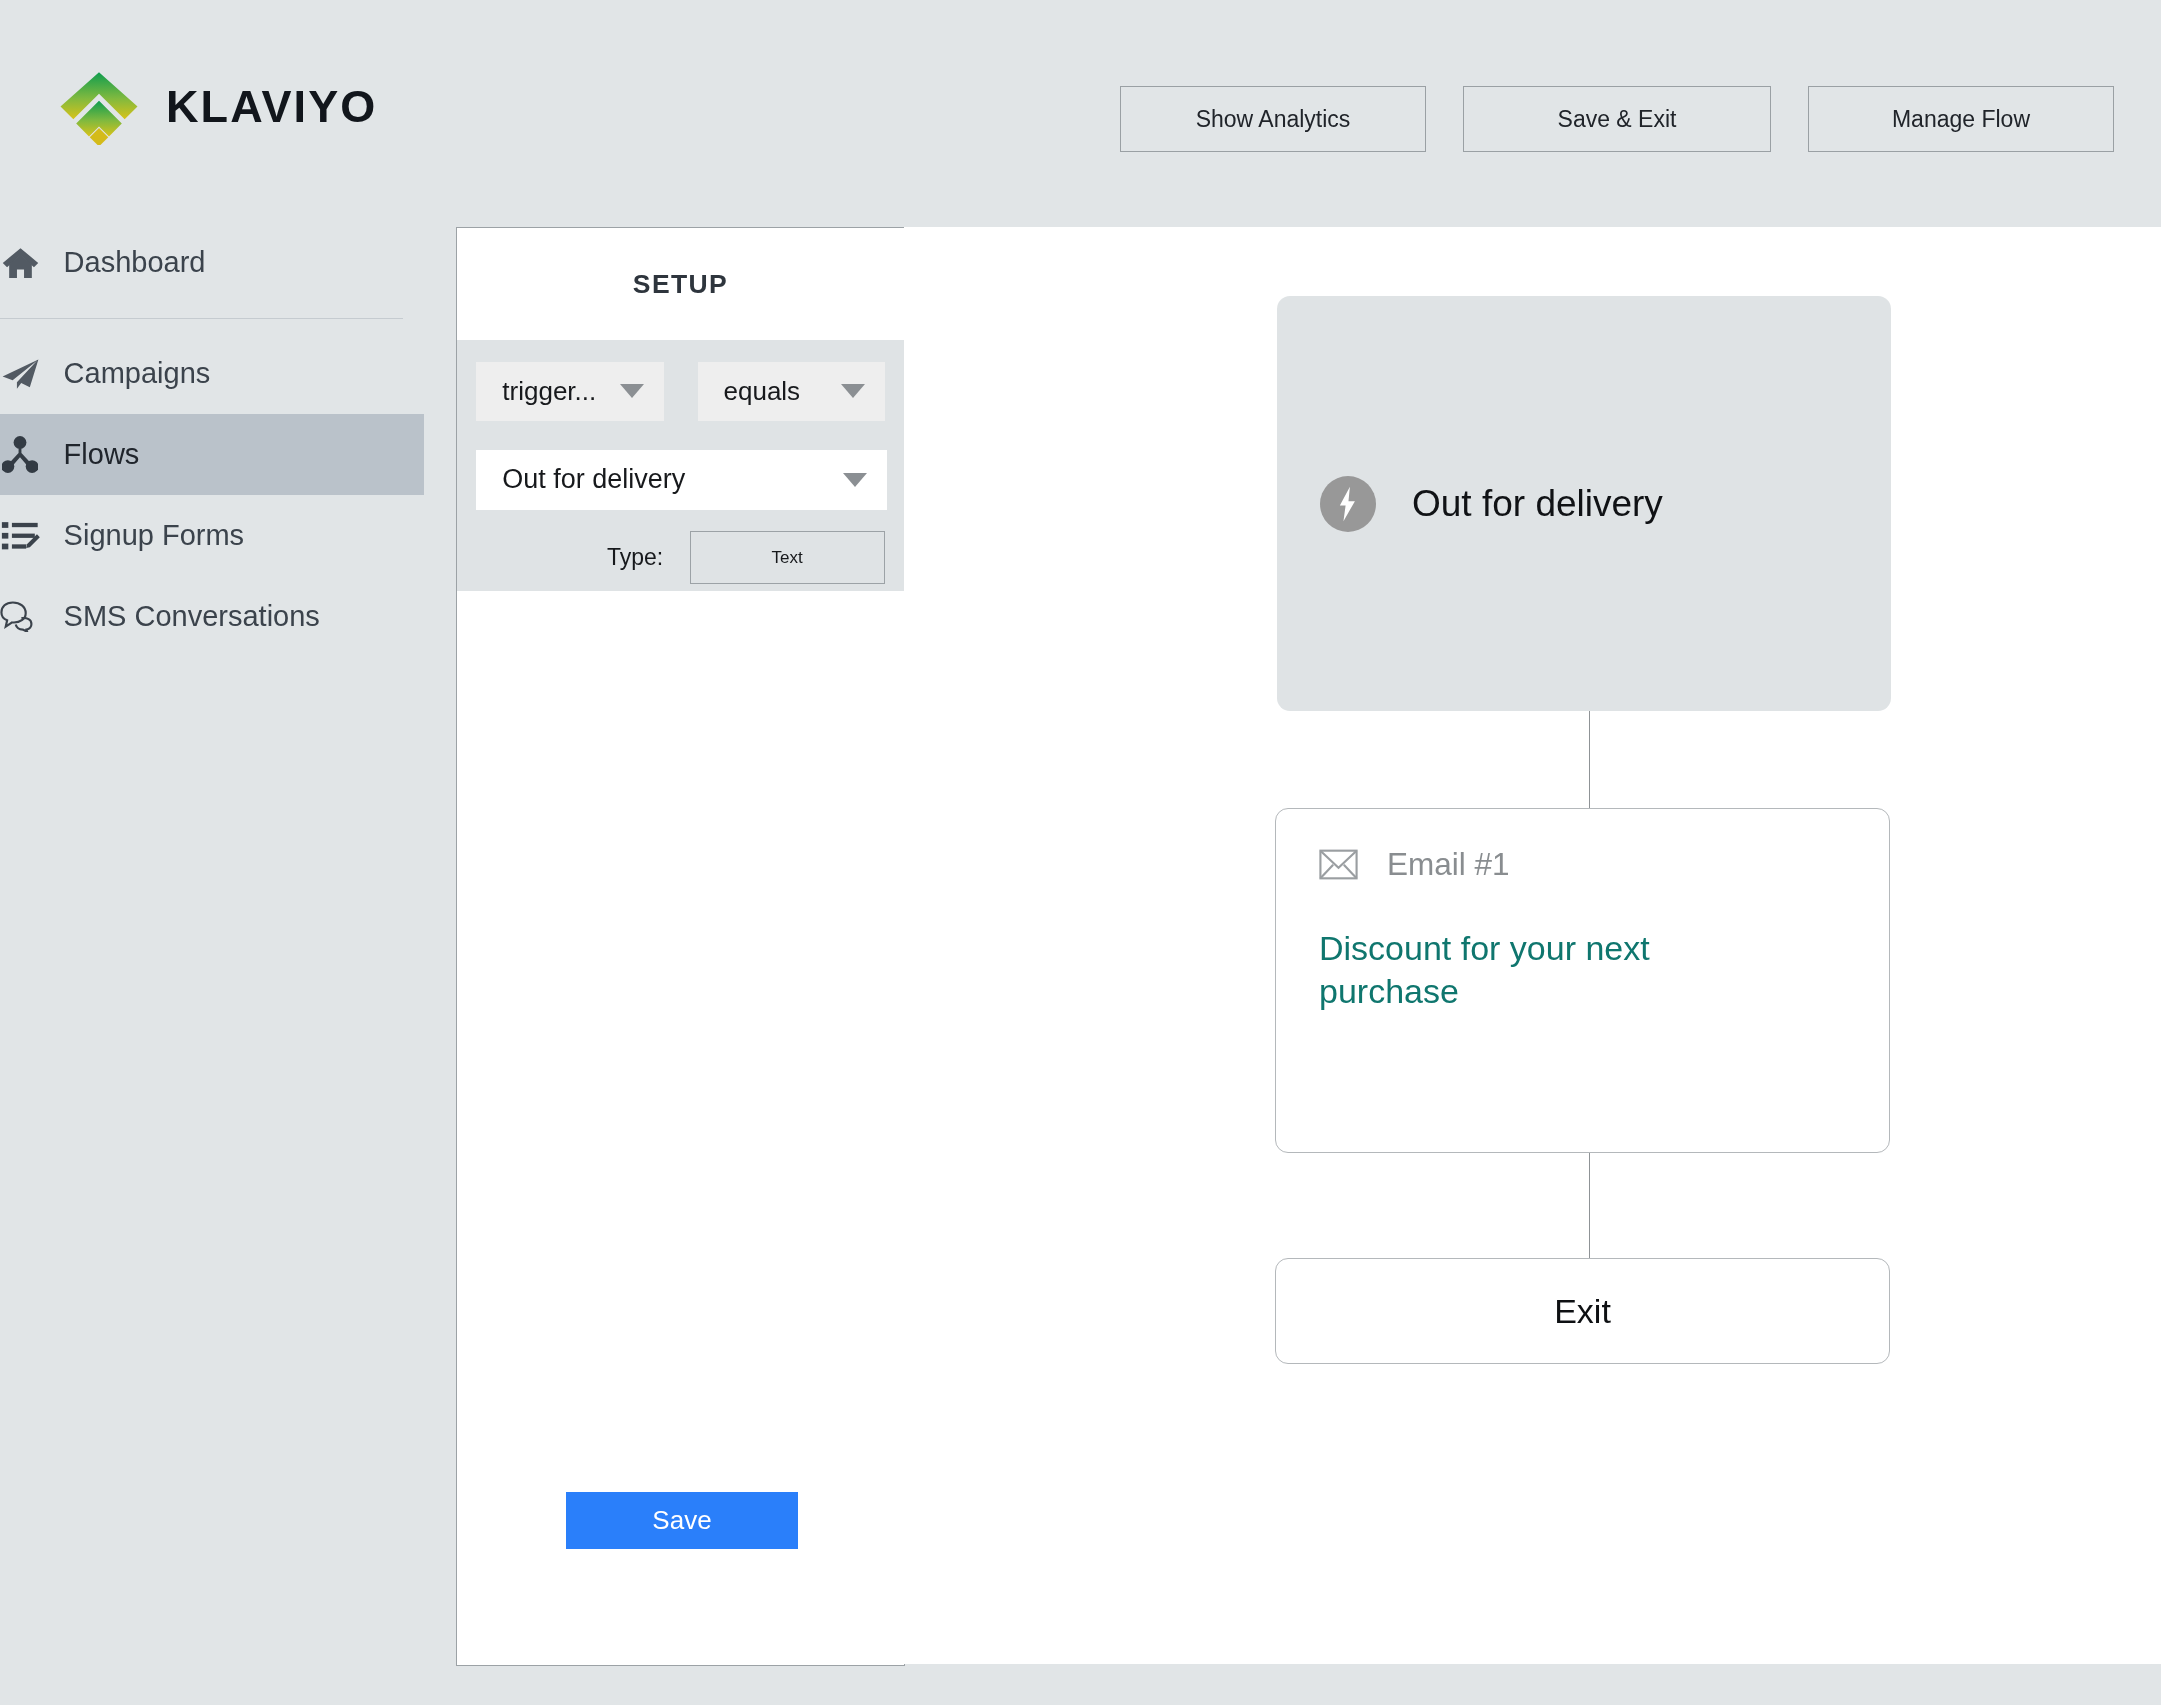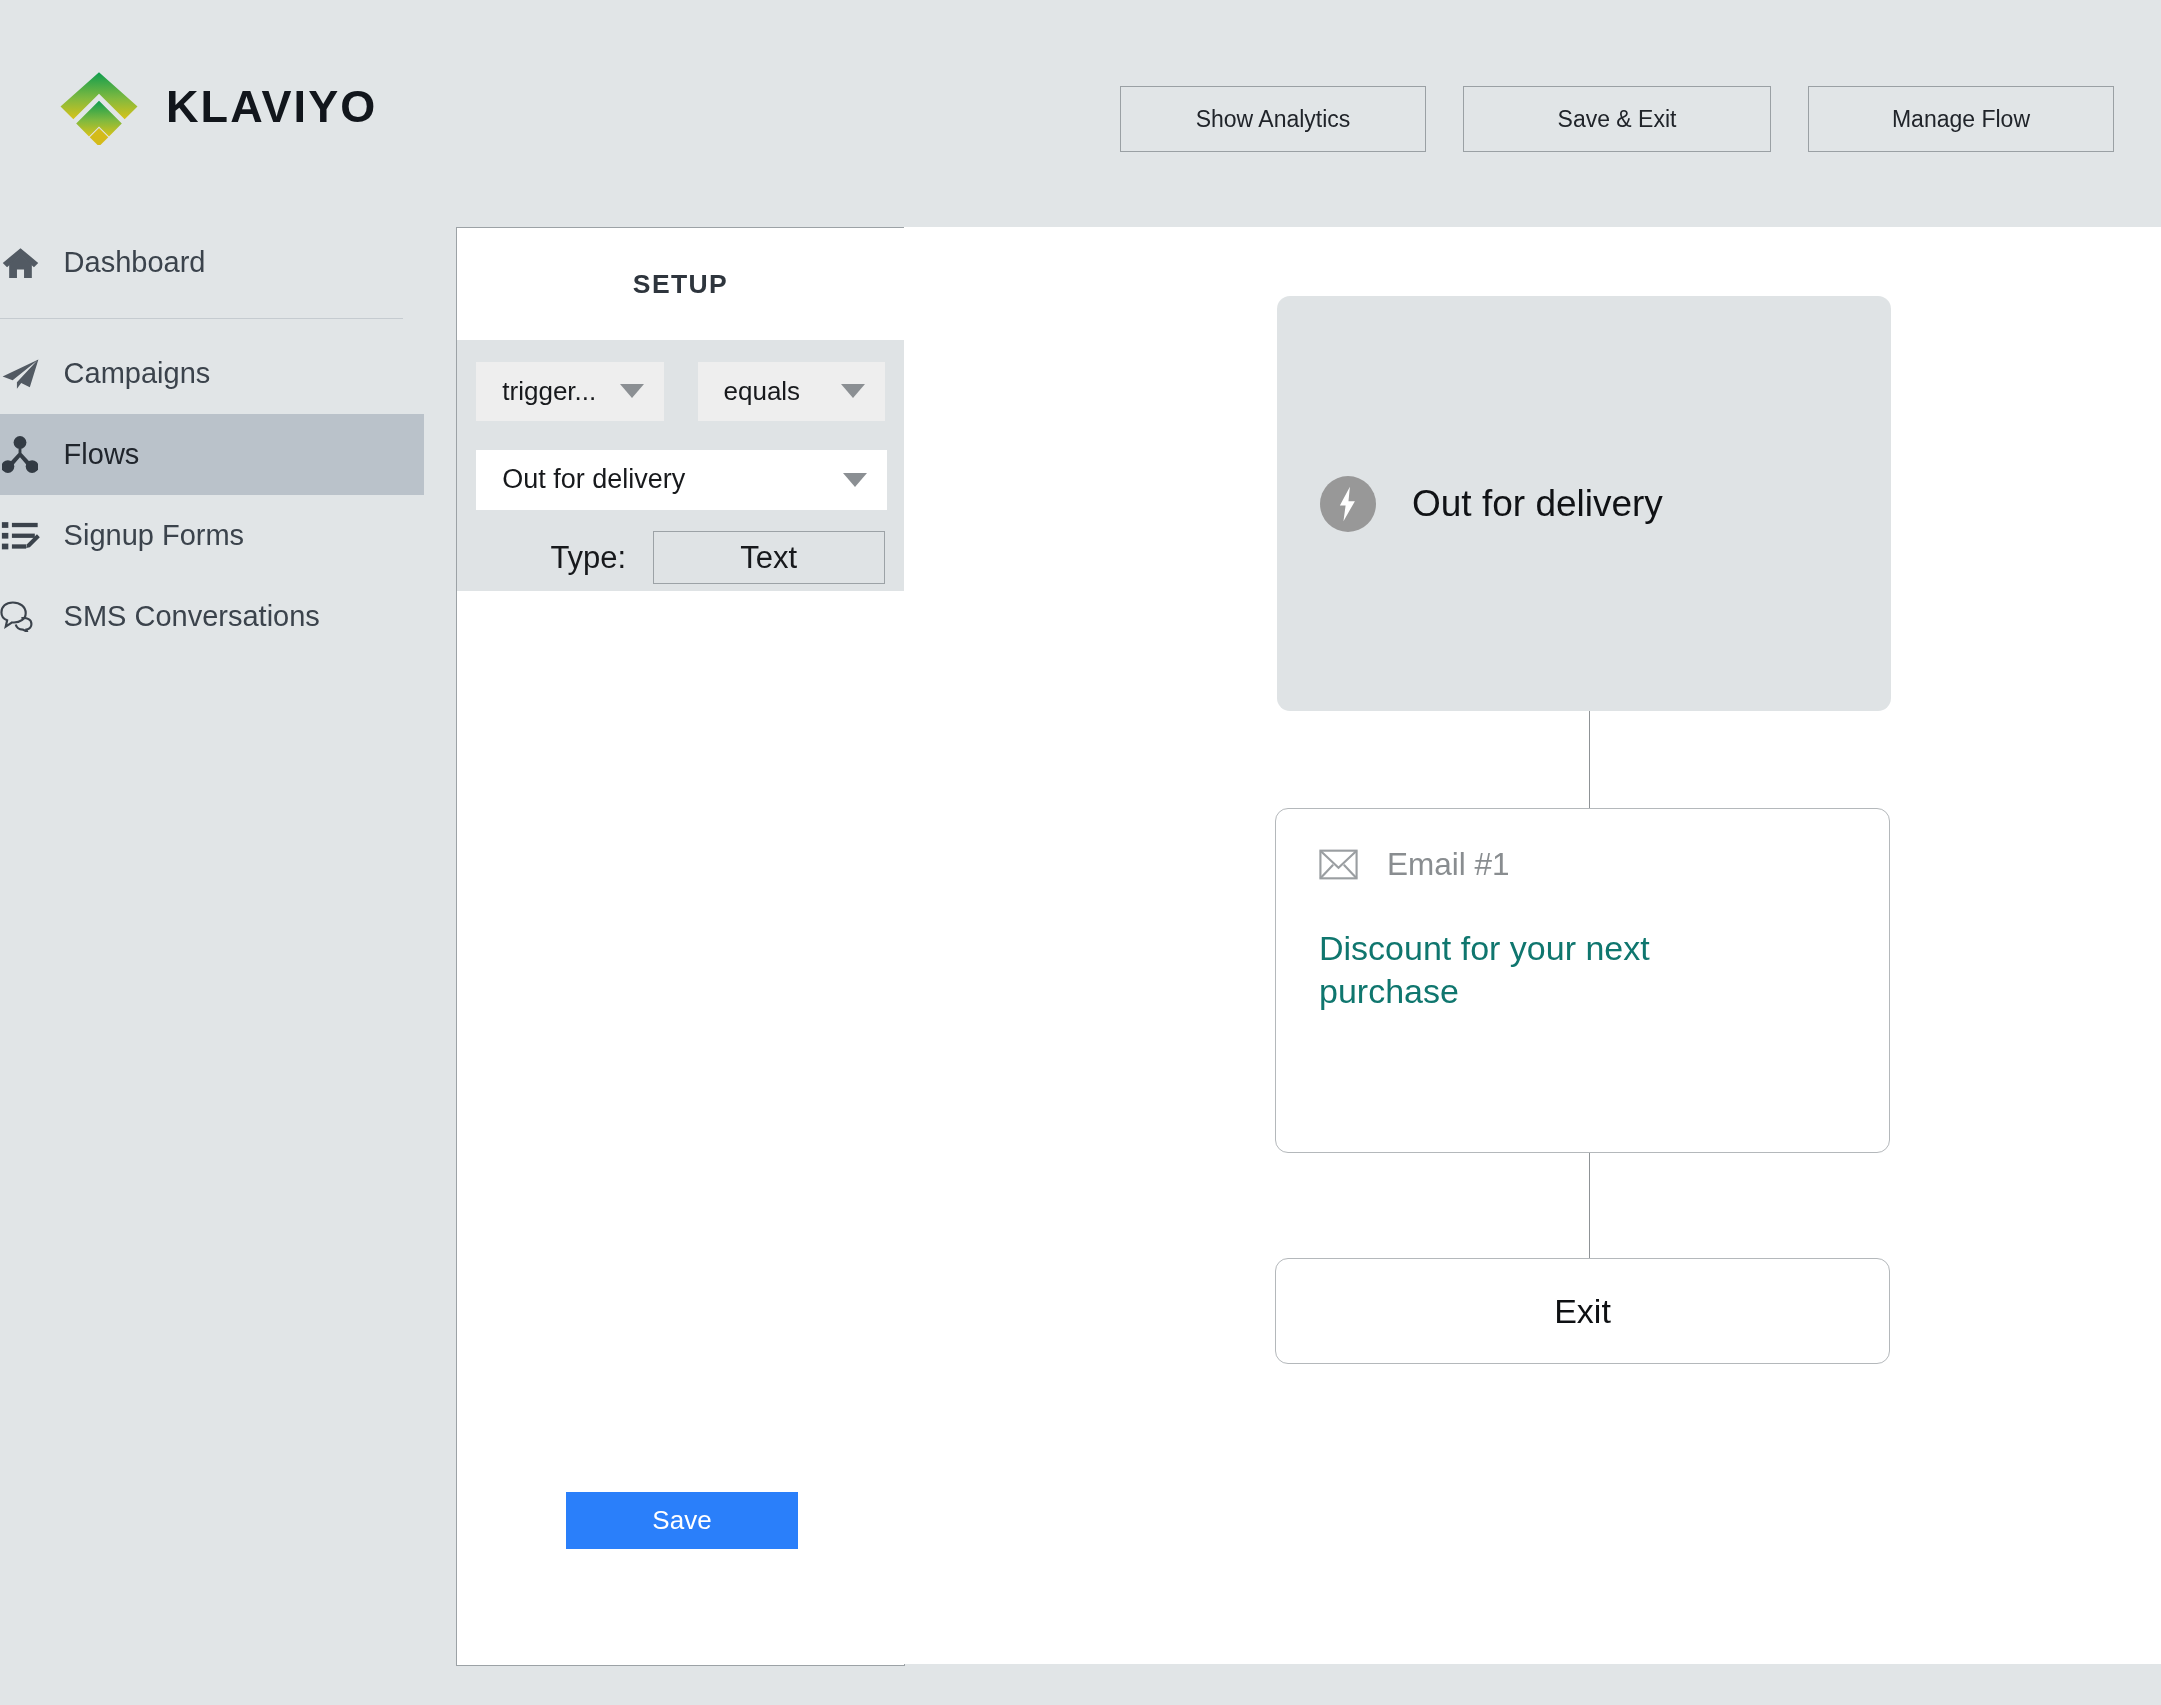--- a/index.html
+++ b/index.html
@@ -168,32 +168,32 @@
     flex: 0 0 auto;
   }
   .type-row {
     margin-top: 21.5px;
     display: flex;
     align-items: center;
     justify-content: flex-end;
     gap: 26.5px;
   }
   .type-label {
-    font-size: 31px;
+    font-size: 23px;
     color: #17191c;
   }
   .type-btn {
-    width: 232px;
+    width: 195px;
     height: 53px;
     background: #dfe3e5;
     border: 1.4px solid #9ca2a6;
     display: flex;
     align-items: center;
     justify-content: center;
-    font-size: 31px;
+    font-size: 17px;
     color: #17191c;
     cursor: pointer;
   }
   .delete-row {
     margin-top: 13px;
     display: flex;
     justify-content: flex-end;
     padding-right: 19.3px;
   }
   .delete-btn {

